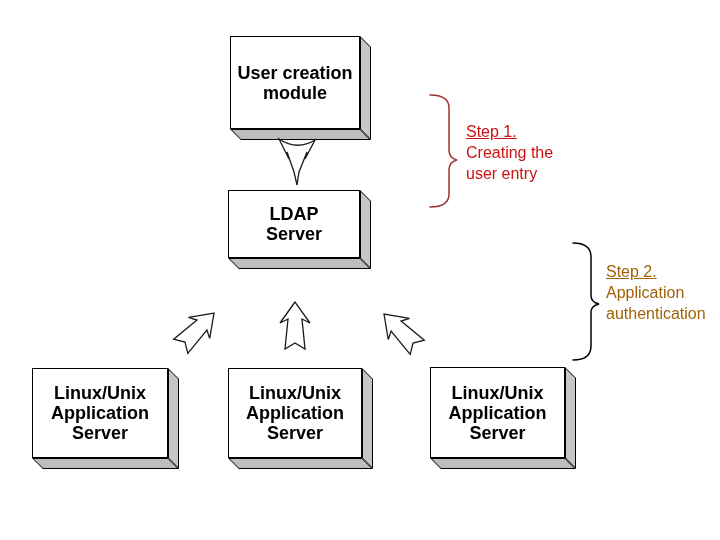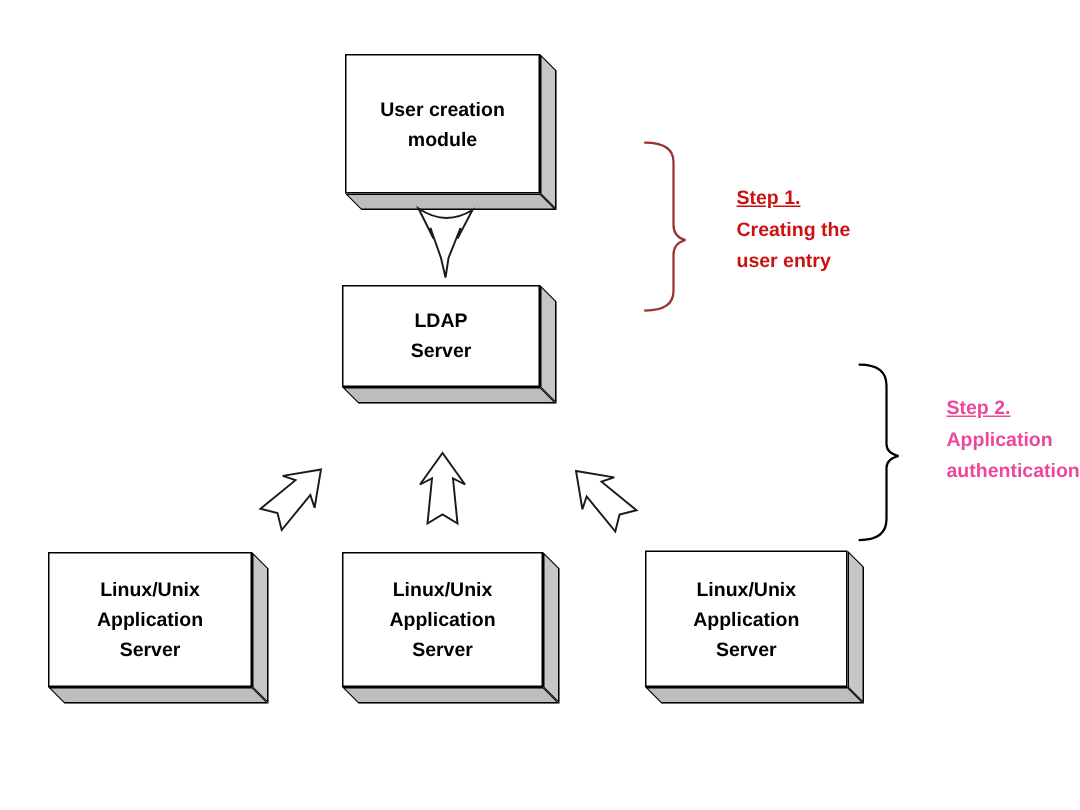--- a/index.html
+++ b/index.html
@@ -42,21 +42,21 @@
     width: 100%; height: 100%;
     box-sizing: border-box;
     background: #ffffff;
     border: 1px solid #000;
     display: flex;
     align-items: center;
     justify-content: center;
     text-align: center;
   }
   .box-label {
-    font-size: 13px;
+    font-size: 18px;
     font-weight: bold;
     line-height: 20px;
     color: #000;
     white-space: pre-line;
   }
 
   
   #box-user-creation { left: 230px; top: 36px;  width: 130px; height: 93px; }
   #box-ldap          { left: 228px; top: 190px; width: 132px; height: 68px; }
   #box-app1          { left: 32px;  top: 368px; width: 136px; height: 90px; }
@@ -78,29 +78,28 @@
   #arrow-down     { left: 275px; top: 136px; }
   #arrow-up-right { left: 162px; top: 295px; }
   #arrow-up-mid   { left: 276px; top: 300px; }
   #arrow-up-left  { left: 366px; top: 296px; }
   #brace-step1    { left: 424px; top: 92px; }
   #brace-step2    { left: 567px; top: 239px; }
 
   
   .step-note {
     position: absolute;
-    font-size: 13px;
-    font-weight: bold;
+    font-size: 16px;
+    font-weight: normal;
     line-height: 21px;
-    margin-left: 25px;
   }
   .step-title { text-decoration: underline; }
   .step-desc  { white-space: pre-line; }
   #note-step1 { left: 466px; top: 121px; width: 110px; color: #cc1111; }
-  #note-step2 { left: 606px; top: 261px; width: 112px; color: #ec4899; }
+  #note-step2 { left: 606px; top: 261px; width: 112px; color: #a16207; }
 </style>
 </head>
 <body>
 
 <div id="canvas">
 
   <div class="box3d" id="box-user-creation">
     <div class="side side-right"></div>
     <div class="side side-bottom"></div>
     <div class="face">

